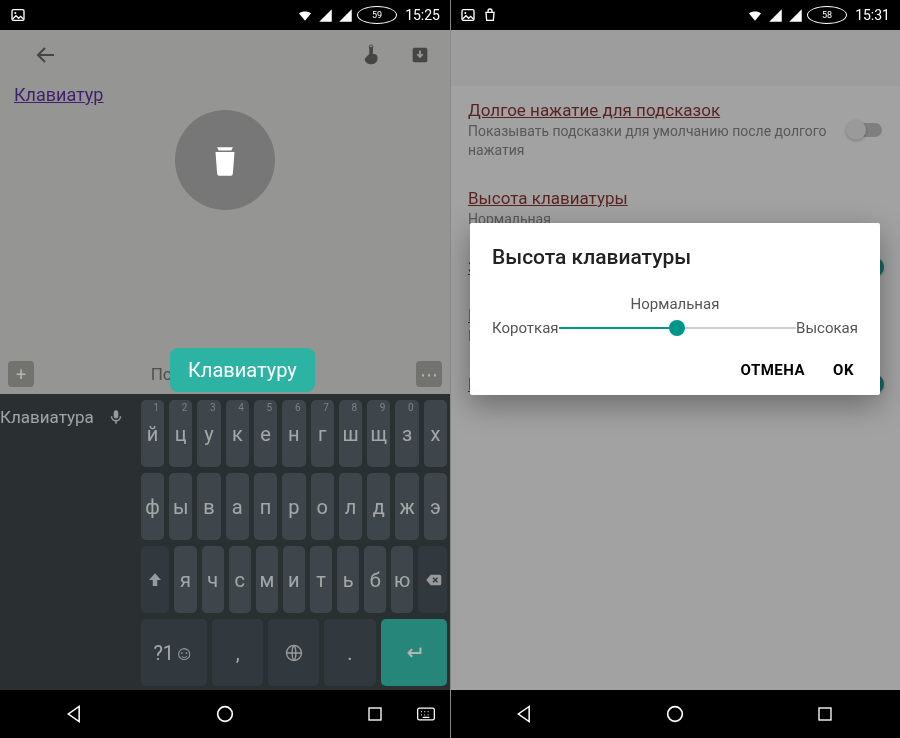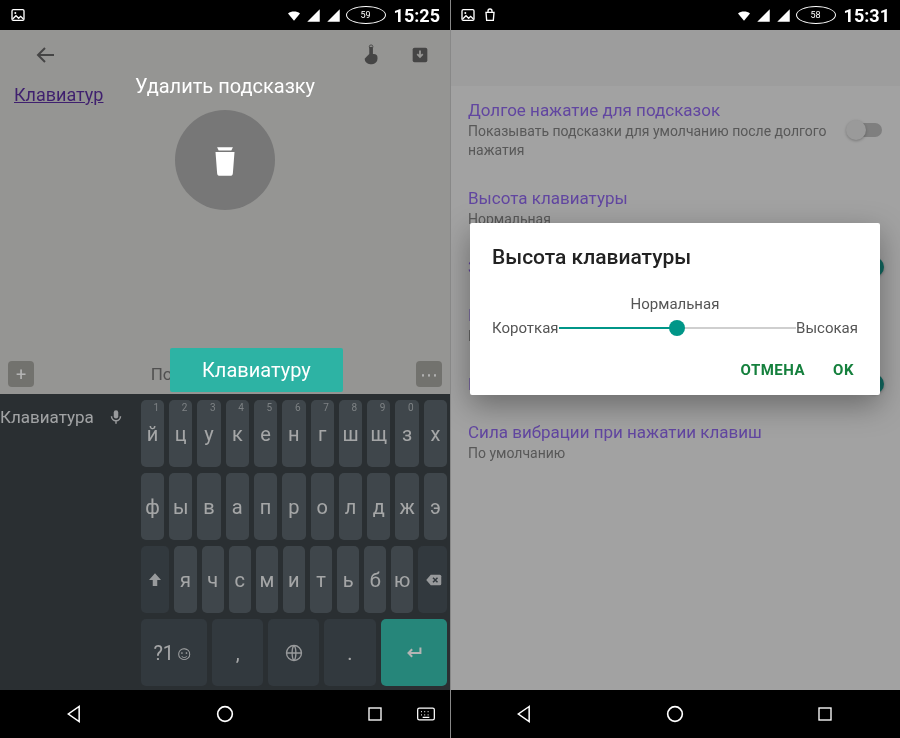--- a/index.html
+++ b/index.html
@@ -6,40 +6,40 @@
   body { font-family: Roboto, Arial, sans-serif; background: #fff; width: 900px; height: 738px; display: flex; overflow: hidden; position: relative; }
   .phone { width: 450px; height: 738px; position: relative; overflow: hidden; }
   .divider { position: absolute; left: 450px; top: 0; width: 1px; height: 738px; background: #888; z-index: 50; }
 
   
   .statusbar { height: 30px; background: #000; color: #fff; display: flex; align-items: center; padding: 0 10px; font-size: 14px; justify-content: space-between; }
   .status-left { display: flex; gap: 6px; align-items: center; }
   .status-right { display: flex; gap: 4px; align-items: center; }
   .status-icon { width: 16px; height: 16px; display: inline-flex; align-items: center; justify-content: center; }
   .battery-circle { width: 40px; height: 18px; border-radius: 50%; border: 1.5px solid #fff; display: flex; align-items: center; justify-content: center; font-size: 9px; }
-  .clock { font-size: 18px; font-weight: 700; margin-left: 4px; }
+  .clock { font-size: 14px; font-weight: 400; margin-left: 4px; }
 
   
   .navbar { position: absolute; bottom: 0; left: 0; width: 100%; height: 48px; background: #000; display: flex; align-items: center; justify-content: space-around; z-index: 40; }
   .nav-icon { width: 24px; height: 24px; display: flex; align-items: center; justify-content: center; }
 
   
   .scrim { position: absolute; top: 30px; left: 0; right: 0; bottom: 48px; background: rgba(40,40,40,0.35); z-index: 20; pointer-events: none; }
   .left-app { position: absolute; top: 30px; left: 0; right: 0; bottom: 48px; background: #d0cfcc; display: flex; flex-direction: column; }
   .left-toolbar { height: 50px; display: flex; align-items: center; padding: 0 14px; }
   .tb-spacer { flex: 1; }
   .tb-icon { width: 32px; height: 32px; display: flex; align-items: center; justify-content: center; margin-left: 16px; color: #555; }
   .left-content { flex: 1; padding: 0 14px; position: relative; }
   .typed-text { font-size: 18px; color: #4c1d95; text-decoration: underline; margin-top: 4px; }
   .delete-hint { position: absolute; top: -6px; left: 0; right: 0; text-align: center; color: #fff; font-size: 20px; z-index: 25; }
   .trash-circle { position: absolute; top: 30px; left: 50%; transform: translateX(-50%); width: 100px; height: 100px; border-radius: 50%; background: #777; display: flex; align-items: center; justify-content: center; z-index: 25; }
   .footer-row { height: 40px; display: flex; align-items: center; padding: 0 8px; gap: 10px; position: relative; }
   .footer-btn { width: 26px; height: 26px; background: #9a9a94; border-radius: 4px; display: flex; align-items: center; justify-content: center; color: #fff; font-size: 18px; }
   .footer-text { font-size: 17px; color: #666; }
-  .footer-chip { position: absolute; left: 170px; top: -6px; padding: 10px 32px; background: #2db3a4; color: #fff; font-size: 20px; z-index: 30; border-radius: 2px; }
+  .footer-chip { position: absolute; left: 170px; top: -6px; padding: 10px 18px; background: #2db3a4; color: #fff; font-size: 20px; z-index: 30; border-radius: 8px; }
 
   
   .keyboard { height: 296px; background: #2c3338; color: #e2e5e7; display: flex; flex-direction: row; }
   .suggestion-bar { height: 46px; background: #2c3338; display: flex; align-items: stretch; }
   .sugg { flex: 1; display: flex; align-items: center; justify-content: center; font-size: 17px; }
   .sugg.active { background: #808583; color: #2c3338; }
   .sugg.mic { flex: 0 0 44px; }
   .kb-rows { flex: 1; display: flex; flex-direction: column; padding: 6px 3px 4px; gap: 6px; }
   .kb-row { flex: 1; display: flex; gap: 5px; }
   .key { flex: 1; background: #4c575e; border-radius: 5px; display: flex; align-items: center; justify-content: center; font-size: 20px; position: relative; color: #e8eaeb; }
@@ -47,38 +47,38 @@
   .key.dark { background: #38424a; }
   .key.space { flex: 3; font-size: 15px; color: #a6adb1; }
   .key.accent { background: #25b8a6; }
   .key.wide15 { flex: 1.3; }
 
   
   .right-app { position: absolute; top: 30px; left: 0; right: 0; bottom: 48px; background: #f1f1f1; }
   .right-toolbar { height: 56px; background: #1f1f1f; color: #e4e4e4; display: flex; align-items: center; padding: 0 14px; gap: 24px; font-size: 21px; }
   .settings-list { position: absolute; top: 56px; left: 0; right: 0; bottom: 0; background: #fafafa; overflow: hidden; }
   .setting-item { padding: 14px 70px 14px 18px; position: relative; border-top: 0; }
-  .setting-title { font-size: 17px; color: #8b5cf6; }
+  .setting-title { font-size: 17px; color: #7f1d1d; text-decoration: underline; }
   .setting-sub { font-size: 14px; color: #7a7a7a; margin-top: 2px; line-height: 1.35; }
   .switch { position: absolute; right: 18px; top: 50%; transform: translateY(-50%); width: 34px; height: 14px; border-radius: 8px; }
   .switch .thumb { position: absolute; top: -3px; width: 20px; height: 20px; border-radius: 50%; box-shadow: 0 1px 3px rgba(0,0,0,.3); }
   .switch.off { background: #bdbdbd; } .switch.off .thumb { left: -2px; background: #ececec; }
   .switch.on { background: #86d0c9; } .switch.on .thumb { right: -2px; background: #009688; }
 
   .right-scrim { position: absolute; inset: 0; background: rgba(40,40,40,0.42); z-index: 25; }
   .dialog { position: absolute; top: 193px; left: 20px; right: 20px; background: #fff; border-radius: 2px; z-index: 30; padding: 22px 22px 10px; box-shadow: 0 10px 30px rgba(0,0,0,.35); }
   .dialog-title { font-size: 21px; color: #222; font-weight: 500; margin-bottom: 26px; }
   .slider-label-center { text-align: center; font-size: 15px; color: #555; margin-bottom: 6px; }
   .slider-row { display: flex; align-items: center; gap: 0; margin-bottom: 18px; }
   .slider-end { font-size: 15px; color: #555; white-space: nowrap; }
   .slider-track { flex: 1; height: 2px; background: #cfcfcf; position: relative; }
   .slider-fill { position: absolute; left: 0; height: 100%; background: #009688; }
   .slider-thumb { position: absolute; top: 50%; transform: translate(-50%,-50%); width: 16px; height: 16px; border-radius: 50%; background: #009688; }
   .dialog-actions { display: flex; justify-content: flex-end; gap: 28px; padding: 6px 4px; }
-  .dialog-btn { color: #15803d; font-weight: 700; font-size: 15px; letter-spacing: .5px; }
+  .dialog-btn { color: #000000; font-weight: 700; font-size: 15px; letter-spacing: .5px; }
 </style>
 </head>
 <body>
 
 <div class="phone">
 
   <div class="statusbar">
     <div class="status-left">
       <span class="status-icon">
         <svg width="16" height="16" viewBox="0 0 24 24">
@@ -127,21 +127,20 @@
         </span>
       <span class="tb-icon">
           <svg width="22" height="22" viewBox="0 0 24 24" fill="#555">
             <rect x="4" y="4" width="16" height="16" rx="2"></rect>
             <path d="M12 7v7m-3-3l3 3 3-3" stroke="#d0cfcc" stroke-width="2" fill="none"></path>
           </svg>
         </span>
     </div>
     <div class="left-content">
       <div class="typed-text">Клавиатур</div>
-      <div class="delete-hint">Удалить подсказку</div>
       <div class="trash-circle">
         <svg width="38" height="38" viewBox="0 0 24 24" fill="#fff">
             <path d="M7 4h10l-1 2H8zM6 7h12l-1 13a2 2 0 01-2 2H9a2 2 0 01-2-2z"></path>
           </svg>
       </div>
     </div>
     <div class="footer-row">
       <div class="footer-btn">+</div>
       <div class="tb-spacer" style="display:flex;align-items:center;justify-content:center;gap:80px;">
         <span class="footer-text">После</span>
@@ -320,24 +319,20 @@
         <div class="setting-item">
           <div class="setting-title">Громкость звука при нажатии</div>
           <div class="setting-sub">По умолчанию</div>
         </div>
         <div class="setting-item">
           <div class="setting-title">Вибрация при нажатии клавиш</div>
           <div class="switch on">
             <div class="thumb"></div>
           </div>
         </div>
-        <div class="setting-item">
-          <div class="setting-title">Сила вибрации при нажатии клавиш</div>
-          <div class="setting-sub">По умолчанию</div>
-        </div>
       </div>
 
     <div class="right-scrim"></div>
     <div class="dialog">
       <div class="dialog-title">Высота клавиатуры</div>
       <div class="slider-label-center">Нормальная</div>
       <div class="slider-row">
         <span class="slider-end">Короткая</span>
         <div class="slider-track">
           <div class="slider-fill" id="slider-fill" style="width: 50%;"></div>

